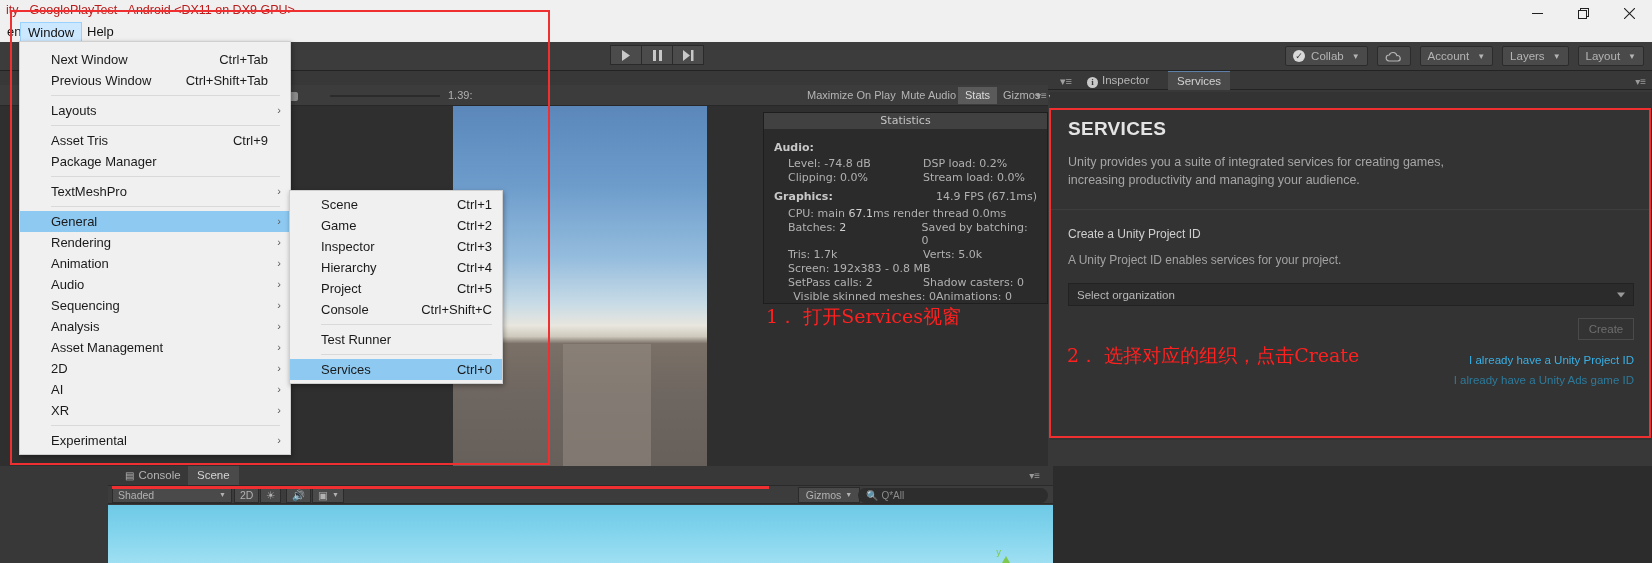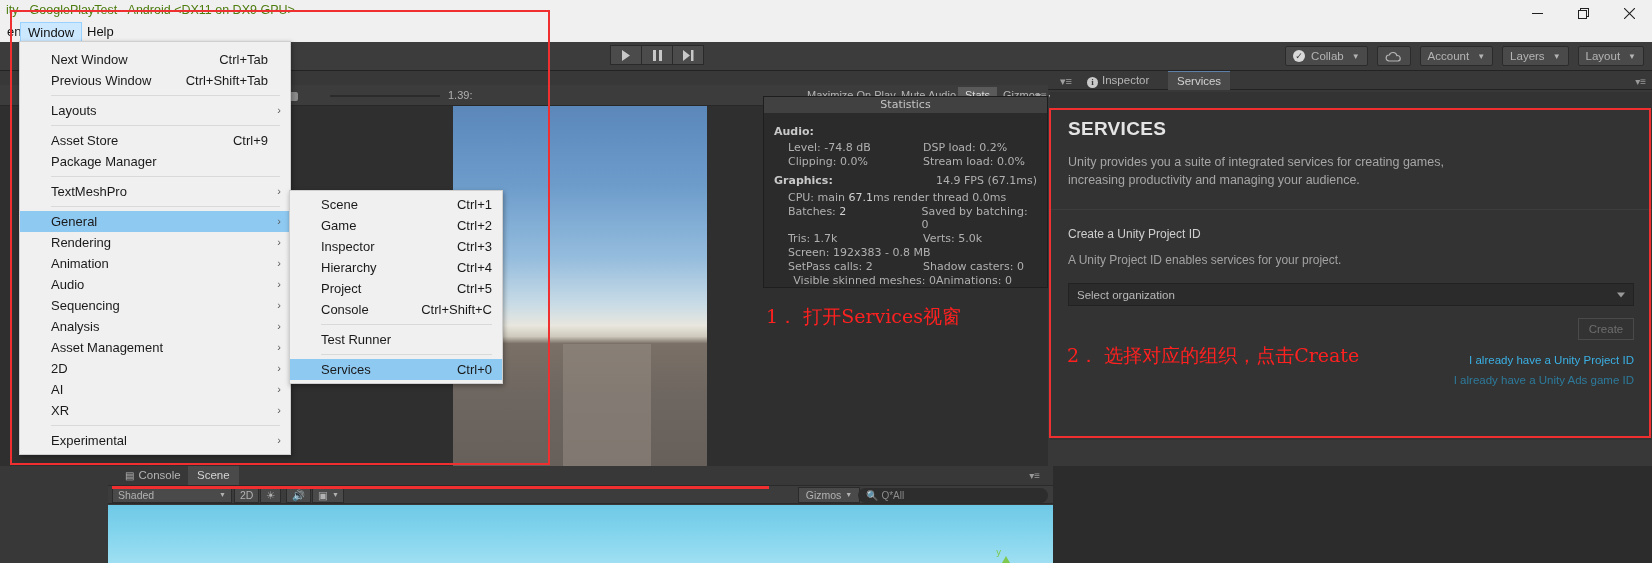--- a/index.html
+++ b/index.html
@@ -11,21 +11,21 @@
   }
   #app { position: relative; width: 1652px; height: 563px; background: #383838; }
 
   
   .titlebar {
     position: absolute; left: 0; top: 0; width: 1652px; height: 26px;
     background: #f0f0f0; color: #1a1a1a;
   }
   .titlebar .title {
     position: absolute; left: 6px; top: 3px;
-    font-size: 12.5px; color: #4d7c0f; white-space: nowrap;
+    font-size: 12.5px; color: #b91c1c; white-space: nowrap;
     font-family: "Liberation Sans", sans-serif;
     text-align: right;
   }
   .winbtns { position: absolute; right: 0; top: 0; height: 26px; display: flex; }
   .winbtn {
     width: 46px; height: 26px; display: flex; align-items: center; justify-content: center;
     color: #202020;
   }
   .winbtn svg { display: block; }
 
@@ -156,21 +156,21 @@
       #5b87bb 0%, #6d9ccb 22%, #94bcdd 42%, #c8dbe6 55%,
       #e8e6de 61%, #cfcabd 64%, #7a7067 66%, #6e6660 80%, #67605a 100%);
   }
   .sky-shade {
     position: absolute; left: 563px; top: 238px; width: 88px; height: 122px;
     background: rgba(150,140,132,.55);
   }
 
   
   .stats-win {
-    position: absolute; left: 763px; top: 96px; width: 285px; height: 192px;
+    position: absolute; left: 763px; top: 112px; width: 285px; height: 192px;
     background: #2b2b2b; border: 1px solid #1e1e1e;
     font-family: "DejaVu Sans", sans-serif;
   }
   .stats-title {
     height: 16px; line-height: 16px; text-align: center;
     background: #414141; color: #c4c4c4; font-size: 11px;
   }
   .stats-body { padding: 8px 10px 0 10px; color: #b0b0b0; font-size: 11px; }
   .stats-h { font-weight: bold; color: #c8c8c8; margin: 4px 0 3px 0; }
   .stats-row { display: flex; margin: 1px 0 1px 14px; }
@@ -482,21 +482,21 @@
       <span>Previous Window</span>
       <span class="shortcut">Ctrl+Shift+Tab</span>
     </div>
     <div class="m-sep"></div>
     <div class="m-item">
       <span>Layouts</span>
       <span class="arrow">›</span>
     </div>
     <div class="m-sep"></div>
     <div class="m-item">
-      <span>Asset Store</span>
+      <span>Asset Tris</span>
       <span class="shortcut">Ctrl+9</span>
     </div>
     <div class="m-item">
       <span>Package Manager</span>
     </div>
     <div class="m-sep"></div>
     <div class="m-item">
       <span>TextMeshPro</span>
       <span class="arrow">›</span>
     </div>

